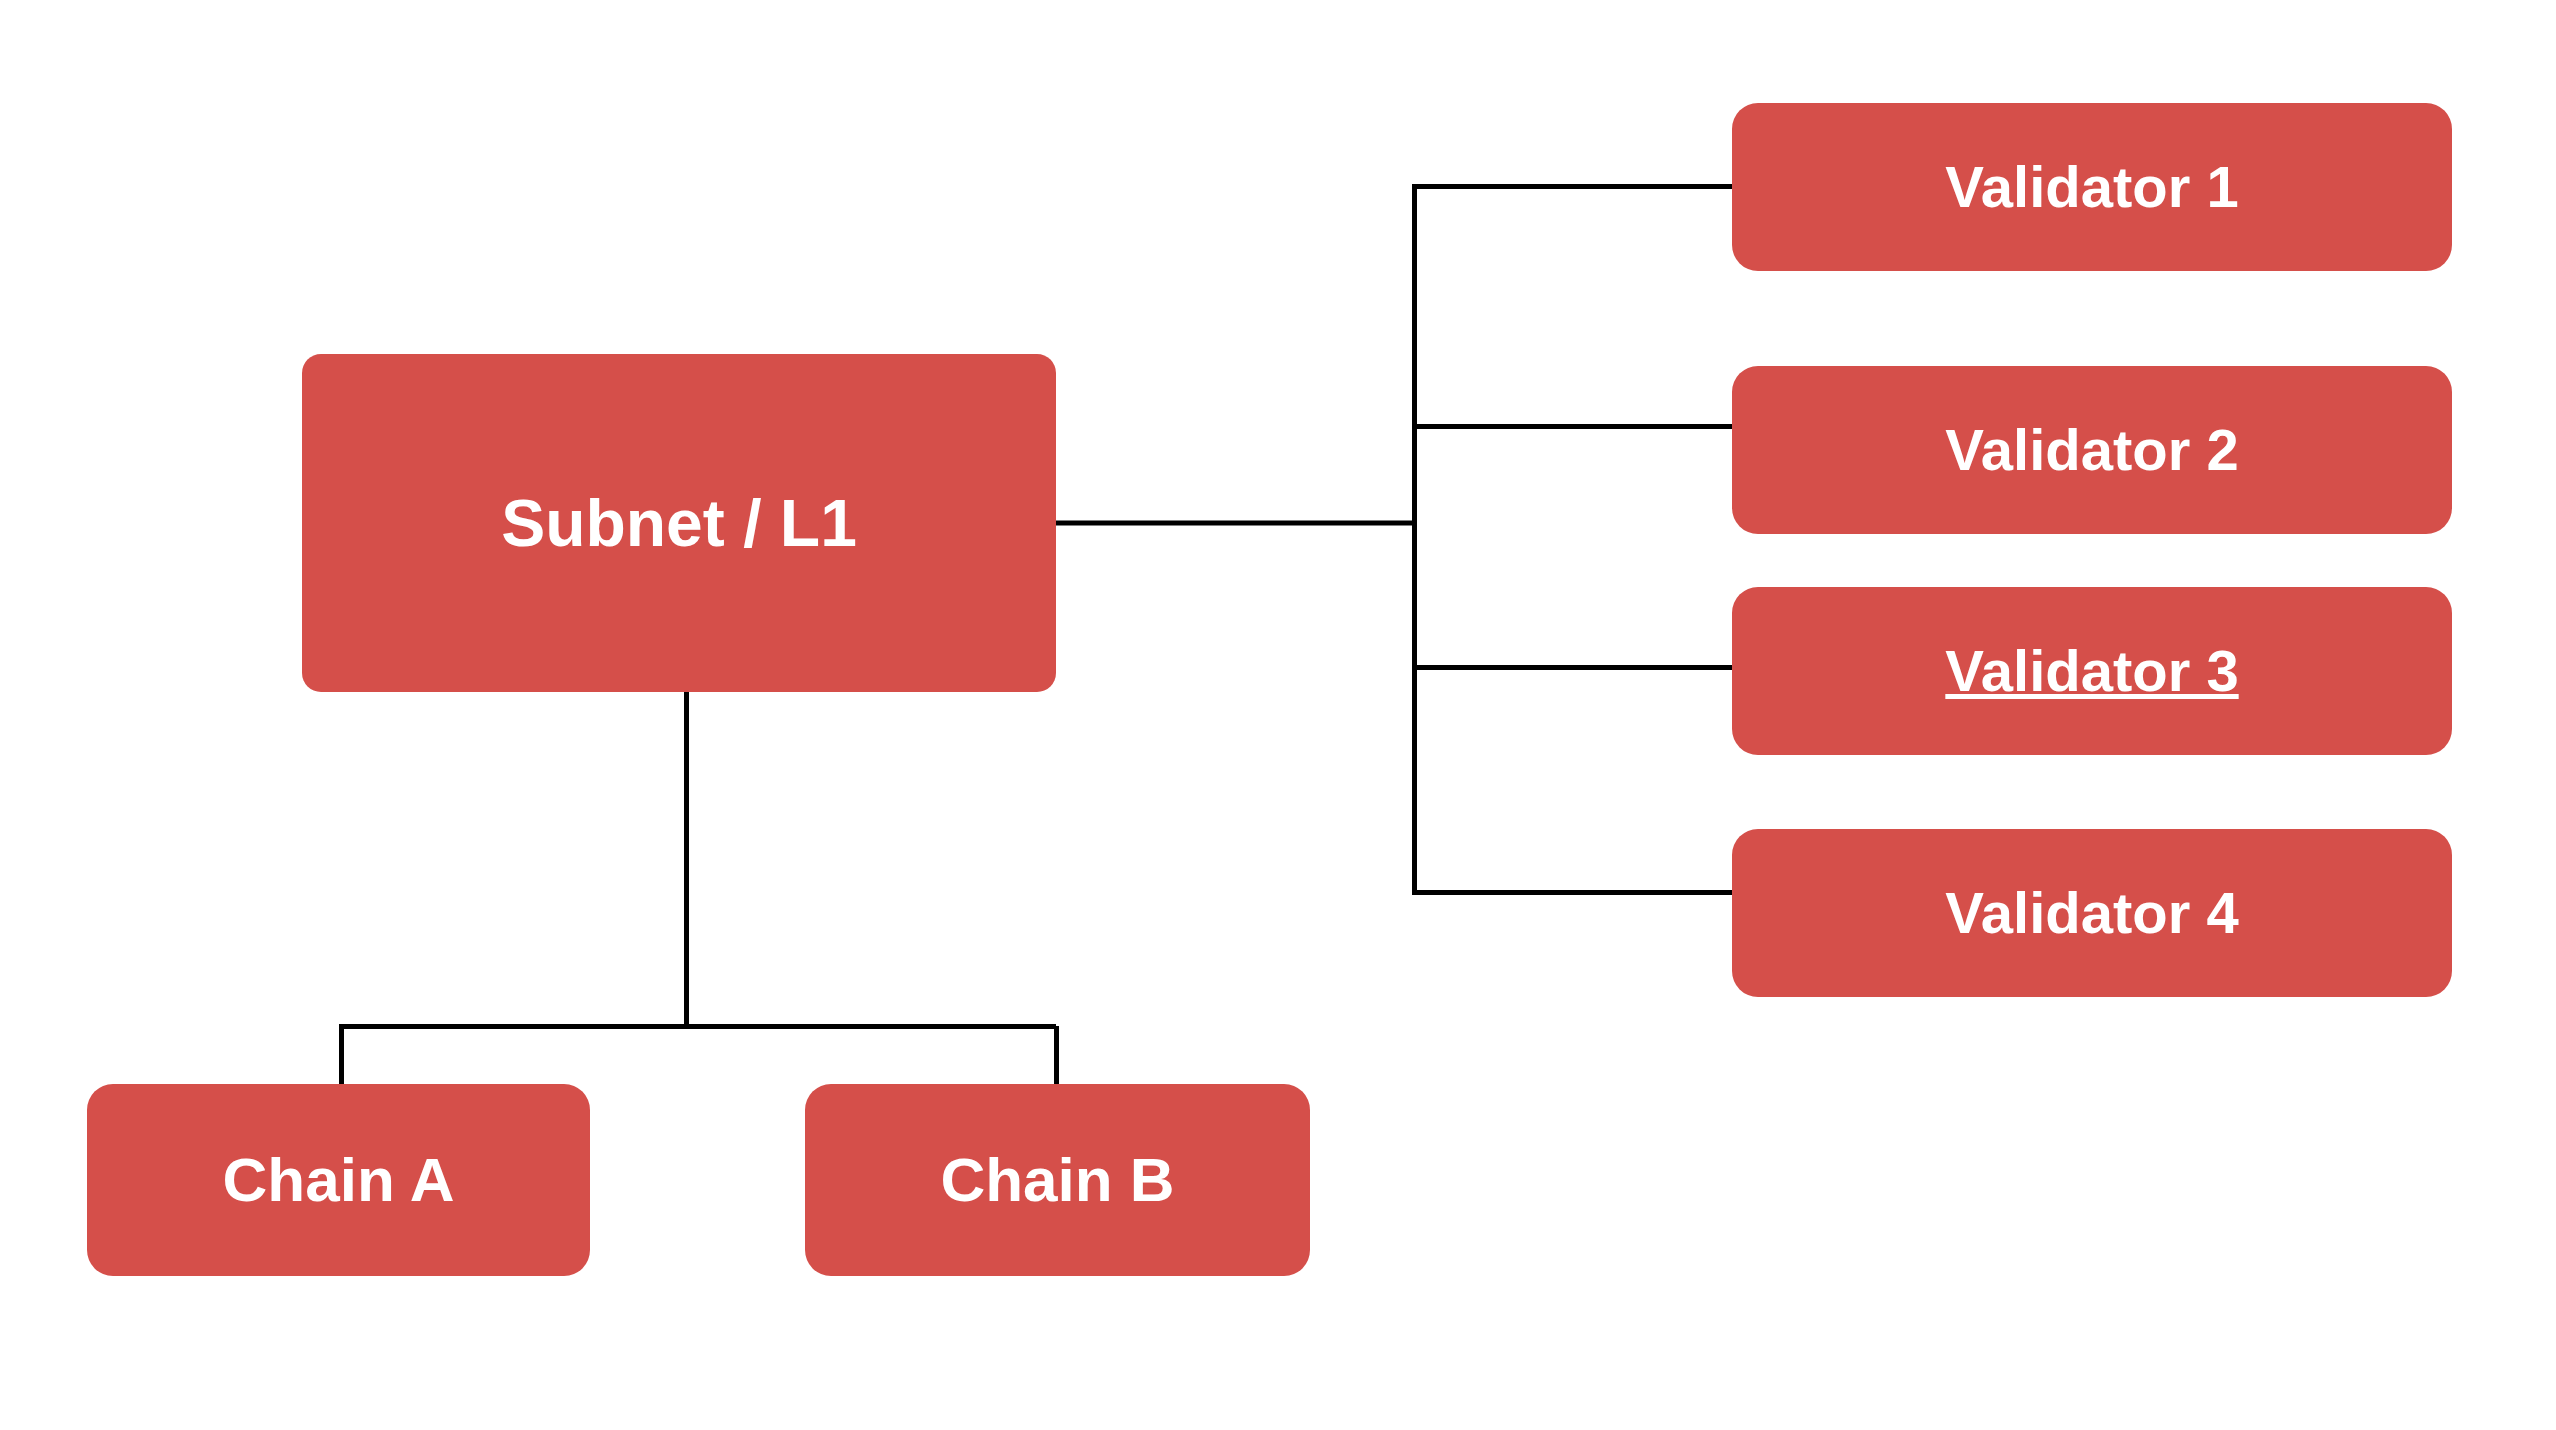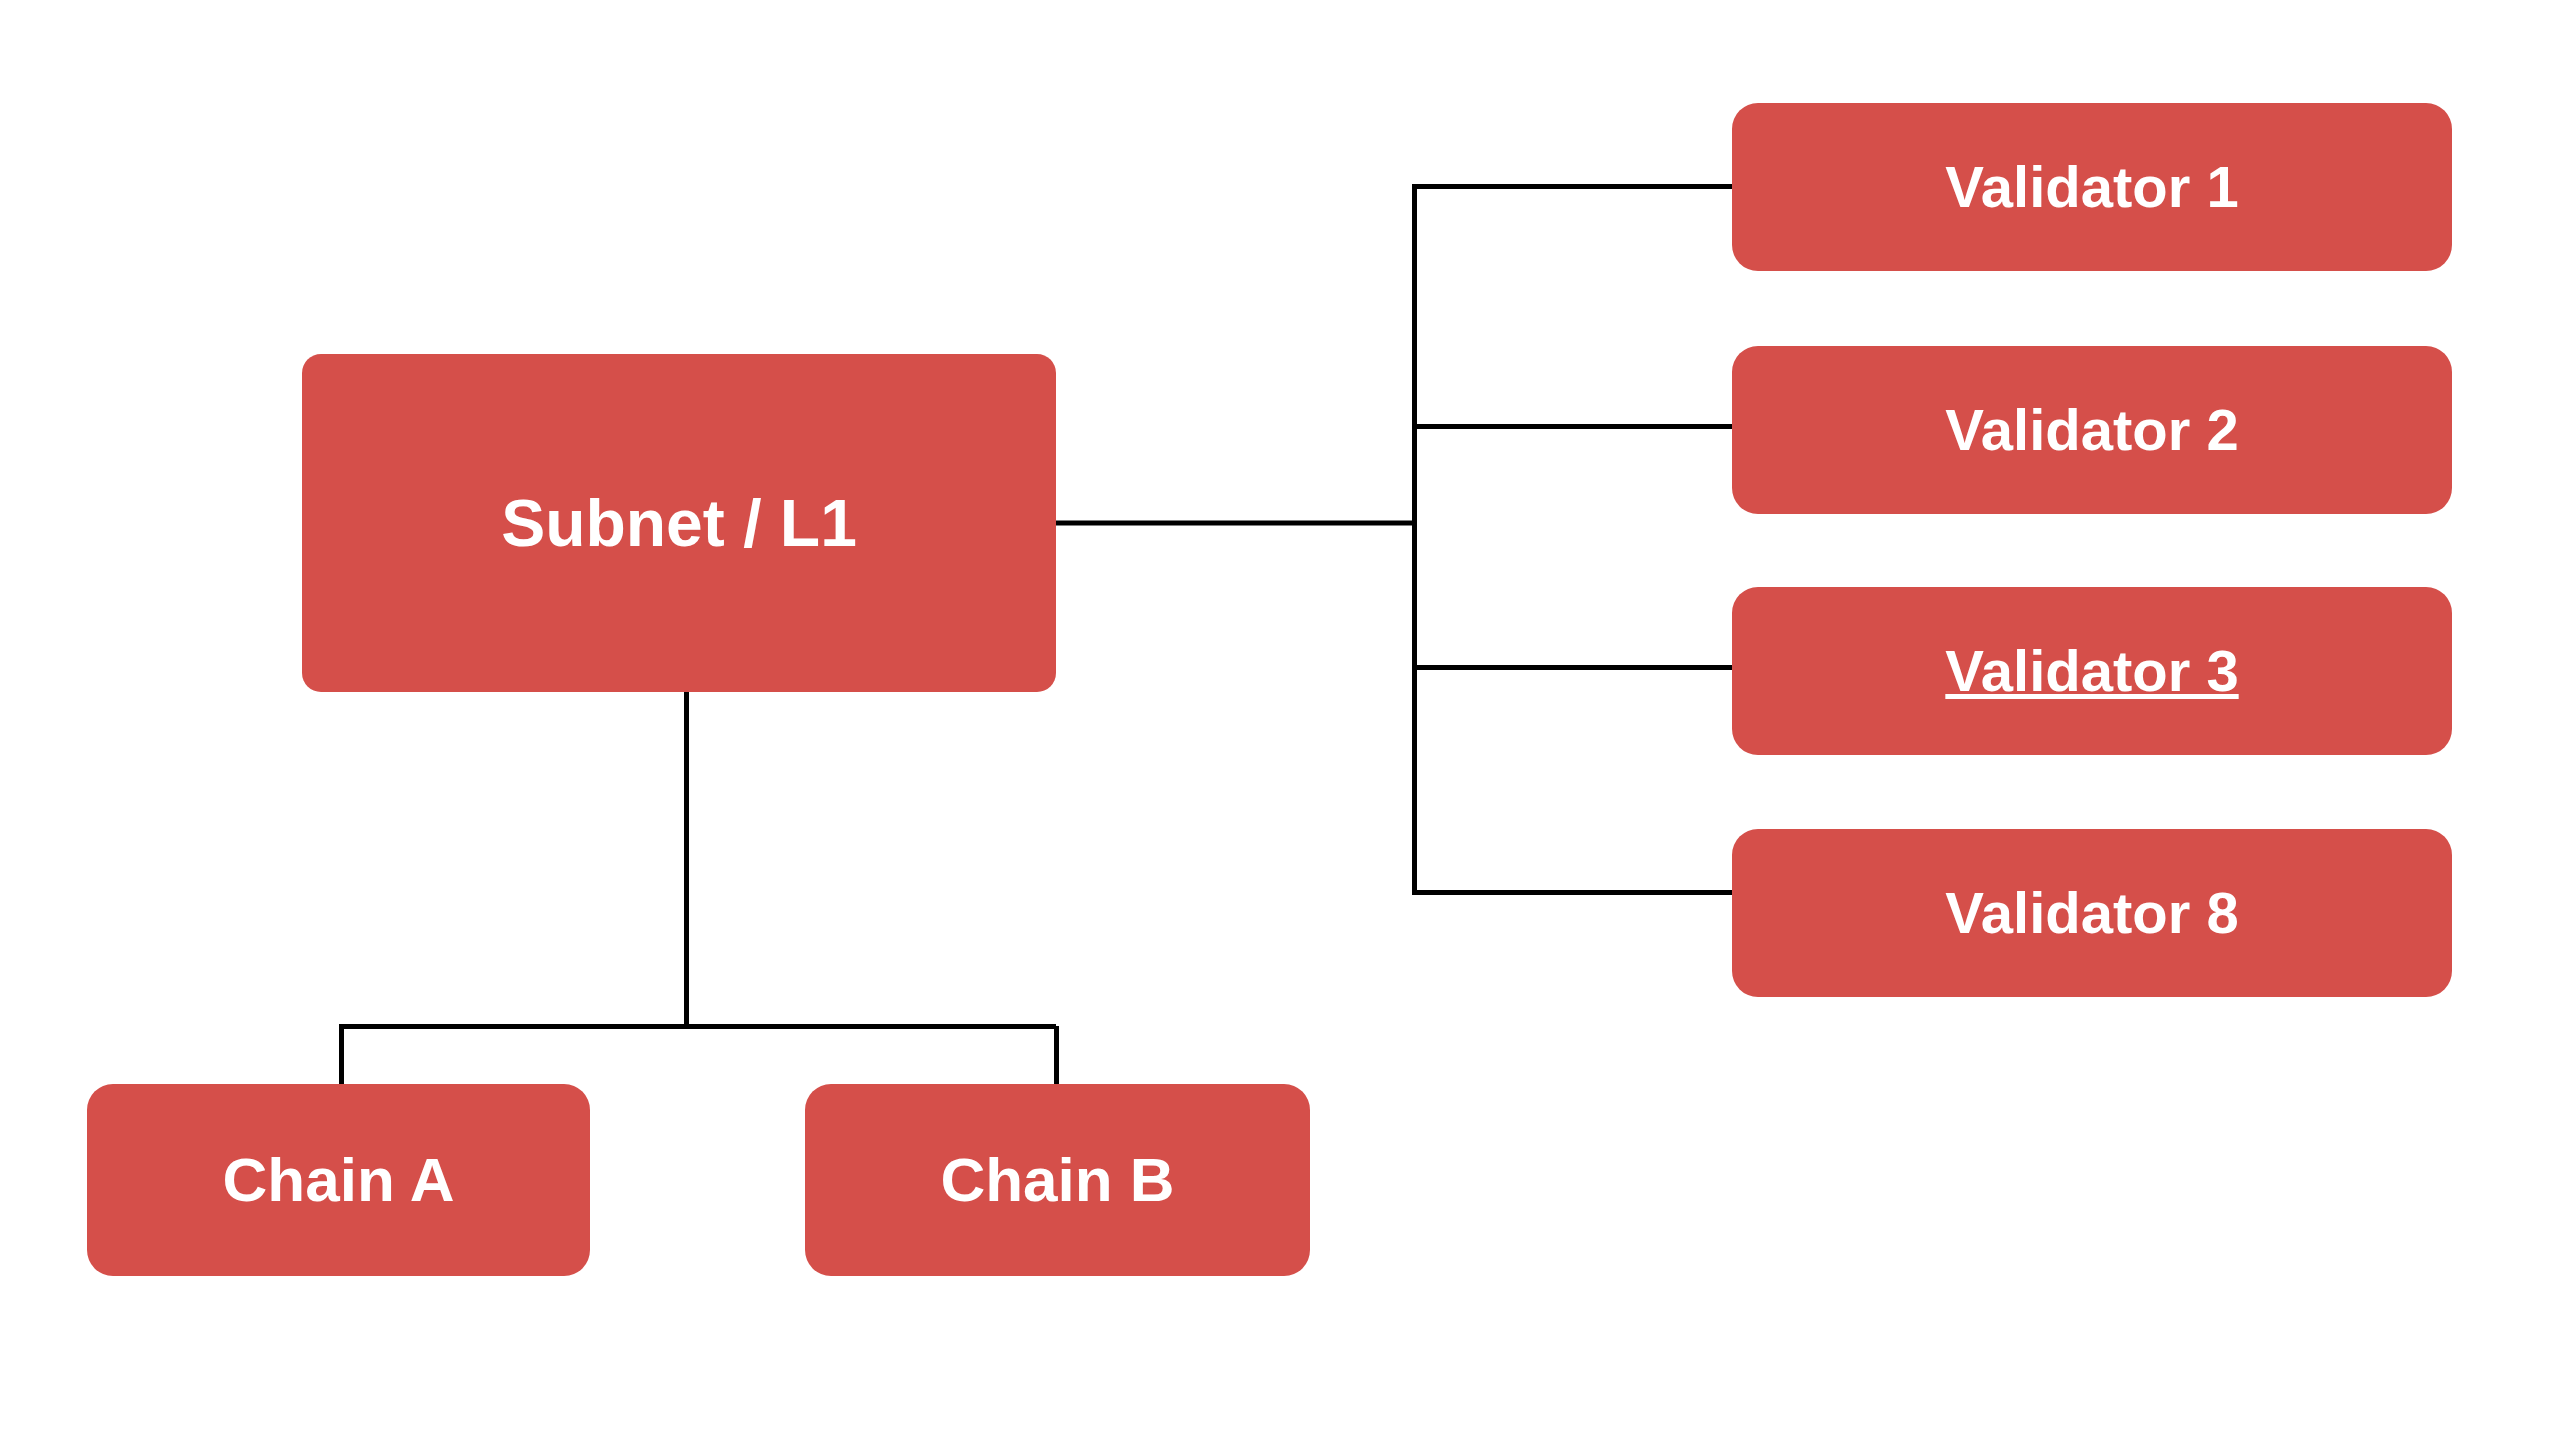--- a/index.html
+++ b/index.html
@@ -56,21 +56,21 @@
 
   
   .node-validator {
     left: 1732px;
     width: 720px;
     height: 168px;
     border-radius: 26px;
     font-size: 58px;
   }
   #node-validator-1 { top: 103px; }
-  #node-validator-2 { top: 346px; text-align: center; }
+  #node-validator-2 { top: 366px; text-align: center; }
   #node-validator-3 { top: 587px; text-decoration: underline; }
   #node-validator-4 { top: 829px; }
 
   
   .node-chain {
     top: 1084px;
     height: 192px;
     border-radius: 26px;
     font-size: 62px;
   }
@@ -113,21 +113,21 @@
 
   <div class="node node-validator" id="node-validator-2">
     <span class="node-label">Validator 2</span>
   </div>
 
   <div class="node node-validator" id="node-validator-3">
     <span class="node-label">Validator 3</span>
   </div>
 
   <div class="node node-validator" id="node-validator-4">
-    <span class="node-label">Validator 8</span>
+    <span class="node-label">Validator 4</span>
   </div>
 
   <div class="node node-chain" id="node-chain-a">
     <span class="node-label">Chain A</span>
   </div>
 
   <div class="node node-chain" id="node-chain-b">
     <span class="node-label">Chain B</span>
   </div>
 

